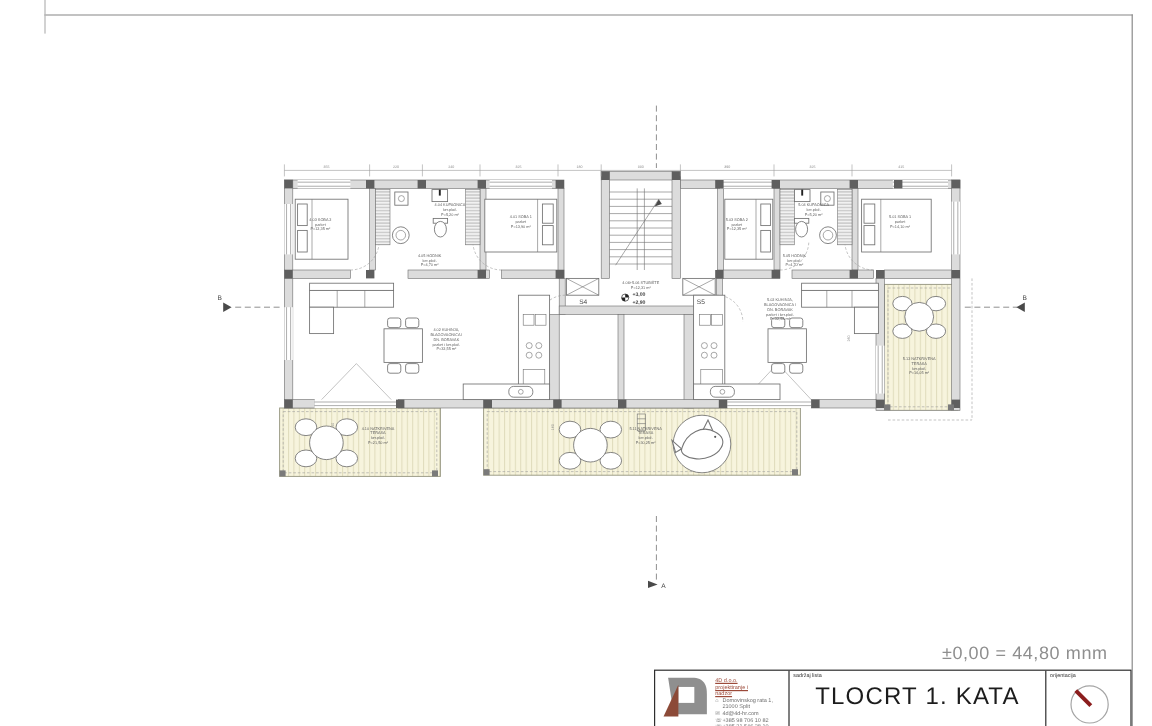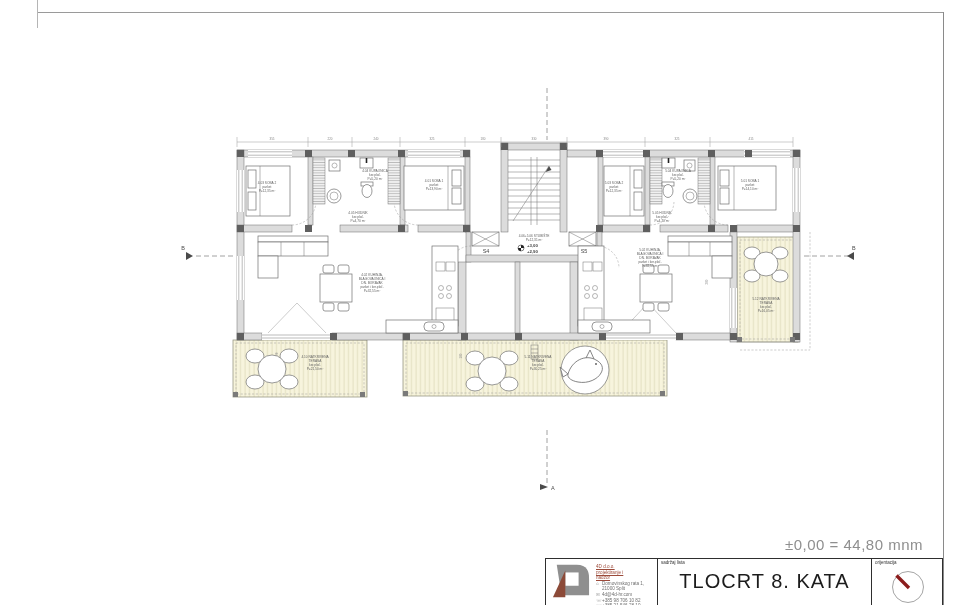--- a/index.html
+++ b/index.html
@@ -545,21 +545,21 @@
         <div class="red">nadzor</div>
         <div><span class="ic">⌂</span><span>Domovinskog rata 1,</span></div>
         <div><span class="ic"> </span><span>21000 Split</span></div>
         <div><span class="ic">✉</span><span>4d@4d-hr.com</span></div>
         <div><span class="ic">☏</span><span>+385 98 706 10 82</span></div>
         <div><span class="ic">☏</span><span>+385 21 546 28 10</span></div>
       </div>
     </div>
     <div class="tb-cell tb-title-cell">
       <div class="tb-small-label">sadržaj lista</div>
-      <div class="tb-title">TLOCRT 8. KATA</div>
+      <div class="tb-title">TLOCRT 1. KATA</div>
     </div>
     <div class="tb-cell tb-orient-cell">
       <div class="tb-small-label">orijentacija</div>
       <div class="compass-wrap">
         <svg width="38" height="38" viewBox="0 0 38 38">
           <circle cx="20" cy="20" r="15.5" fill="#fff" stroke="#a5a5a5" stroke-width="1"></circle>
           <line x1="8.5" y1="8.5" x2="21" y2="21" stroke="#8b1d1d" stroke-width="3.4"></line>
         </svg>
       </div>
     </div>

